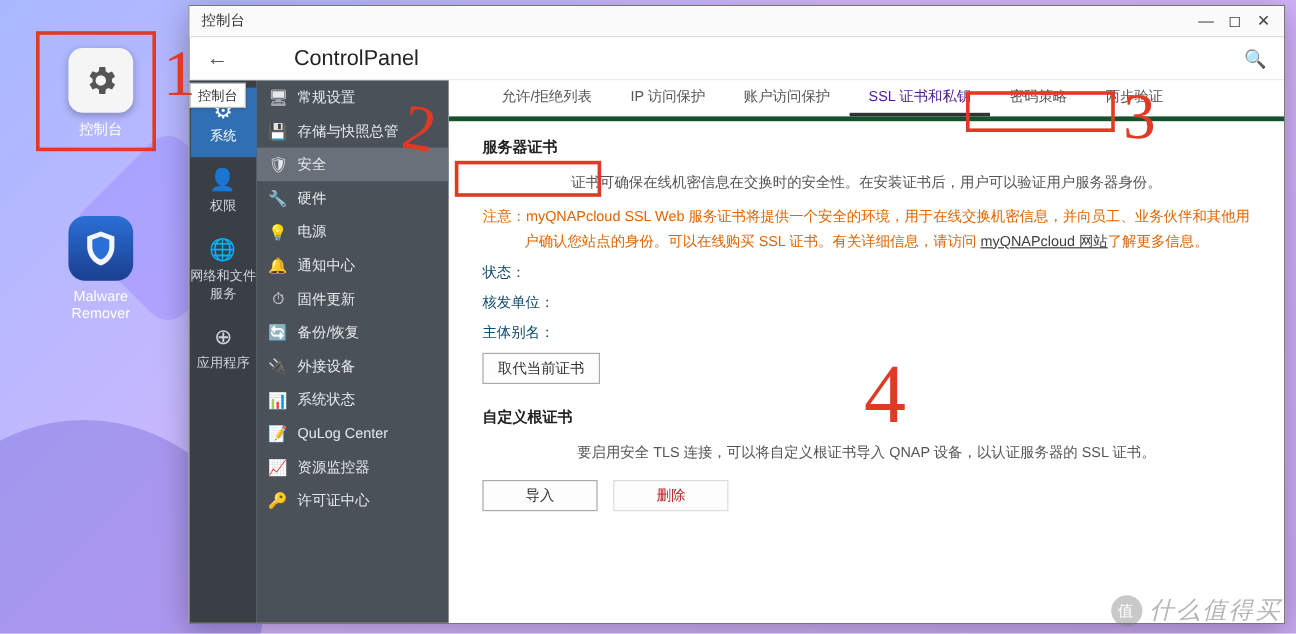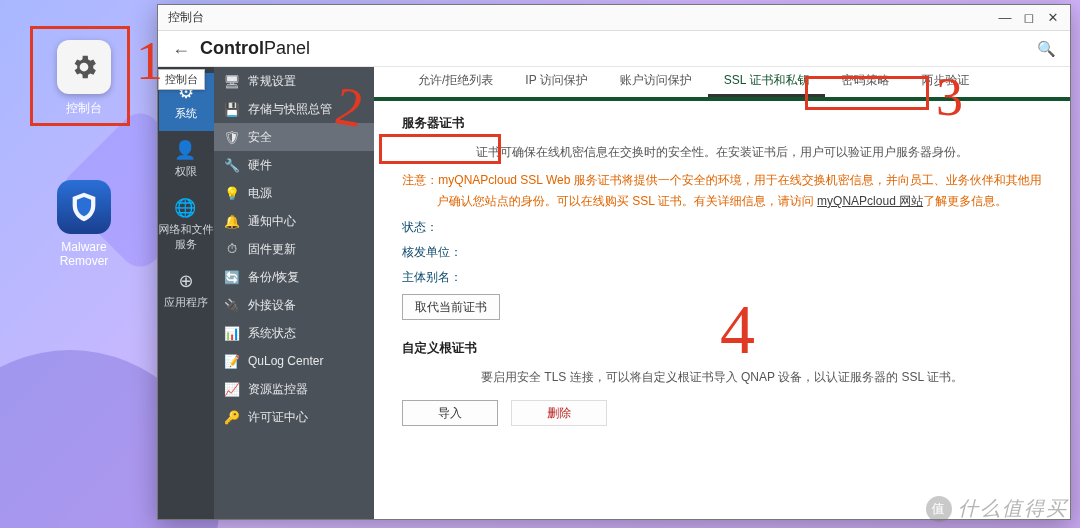--- a/index.html
+++ b/index.html
@@ -27,21 +27,21 @@
 
   
   .window { position: absolute; left: 157px; top: 4px; width: 914px; height: 516px; background: #fff; border: 1px solid #777; box-shadow: 0 6px 24px rgba(0,0,0,0.3); display: flex; flex-direction: column; }
   .titlebar { height: 26px; background: #fafafa; border-bottom: 1px solid #ddd; display: flex; align-items: center; padding: 0 6px; font-size: 12px; color: #333; }
   .titlebar .title { flex: 1; padding-left: 4px; }
   .titlebar .winbtn { width: 22px; height: 18px; margin-left: 2px; display:flex; align-items:center; justify-content:center; color:#444; font-size:13px;}
 
   .header { height: 36px; display: flex; align-items: center; padding: 0 14px; border-bottom: 1px solid #e6e6e6;}
   .header .back { font-size: 18px; color:#555; margin-right:10px; cursor:pointer;}
   .header .brand { font-size: 18px; color:#222;}
-  .header .brand b { font-weight: 700; }
+  .header .brand b { font-weight: 400; margin-left: 45px; }
   .header .search { margin-left:auto; color:#777; font-size:15px; cursor:pointer;}
 
   .body { flex:1; display:flex; min-height:0; }
 
   
   .rail { width: 56px; background: #3a3f46; color:#cfd3d8; display:flex; flex-direction:column; align-items:center; padding-top:6px; position:relative;}
   .rail-item { width:100%; padding:8px 0 10px; text-align:center; font-size:11px; cursor:pointer;}
   .rail-item.active { background:#2f6fb3; color:#fff;}
   .rail-item .ri { display:block; font-size:18px; margin-bottom:3px;}
   .rail-tip { position:absolute; left:0; top:2px; background:#fff; color:#333; border:1px solid #bbb; padding:2px 6px; font-size:11px; box-shadow:0 1px 3px rgba(0,0,0,.2); z-index:50;}
@@ -49,21 +49,21 @@
   
   .sidebar { width: 160px; background:#4b5159; color:#e6e8ea; overflow-y:auto; }
   .sb-item { display:flex; align-items:center; height:28px; padding:0 10px; font-size:12px; cursor:pointer; gap:8px;}
   .sb-item.active { background:#6a7079;}
   .sb-item .si { width:16px; height:16px; display:inline-flex; align-items:center; justify-content:center; font-size:13px; }
 
   
   .content { flex:1; background:#fff; overflow-y:auto; padding: 0 0 20px 0;}
   .tabs { display:flex; border-bottom:4px solid #14532d; padding-left:28px; height:34px; align-items:flex-end;}
   .tab { padding:0 16px; height:34px; line-height:34px; font-size:12px; color:#555; cursor:pointer; }
-  .tab.active { color:#14532d; border-bottom:3px solid #333; font-weight:500;}
+  .tab.active { color:#4c1d95; border-bottom:3px solid #333; font-weight:500;}
   .section { padding: 14px 28px 6px; }
   .section h4 { font-size:12.5px; font-weight:700; color:#222; margin-bottom:10px;}
   .section p { font-size:12px; color:#555; line-height:1.7;text-align:center; }
   .section .note { color:#e06500; }
   .section a { color:#404040; text-decoration:underline; cursor:pointer;}
   .kv { font-size:12px; color:#0c4a6e; margin:8px 0;}
   .btn { display:inline-block; min-width:96px; height:26px; line-height:24px; text-align:center; border:1px solid #aaa; background:#fdfdfd; color:#333; font-size:12px; cursor:pointer; padding:0 12px;}
   .btn.disabled { color:#b91c1c; border-color:#ddd; cursor:default;}
   .btn + .btn { margin-left:10px;}
 

